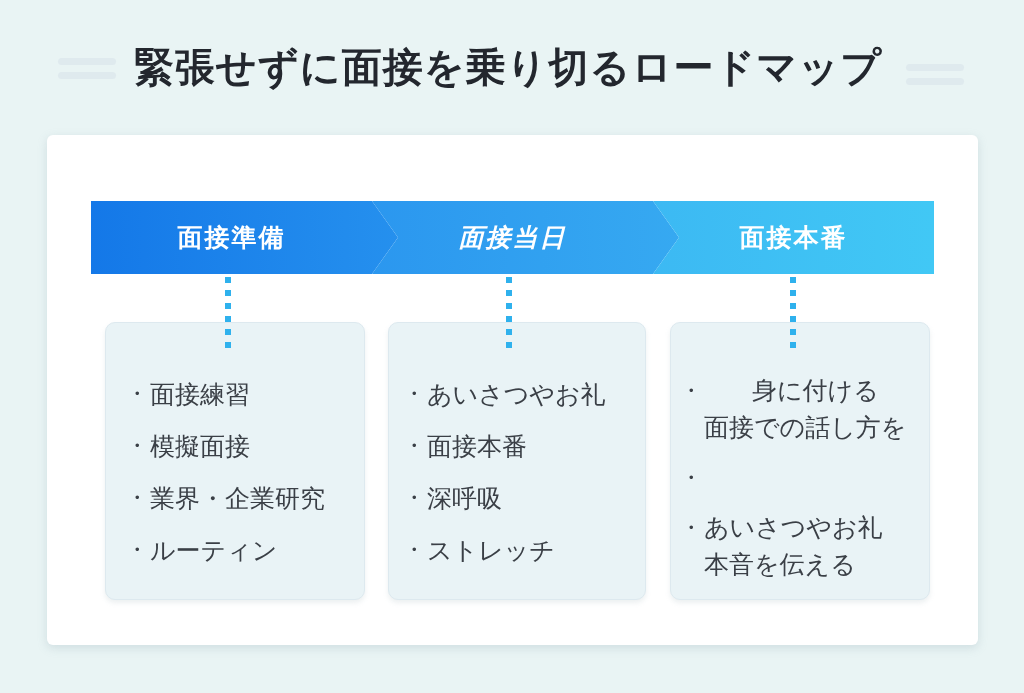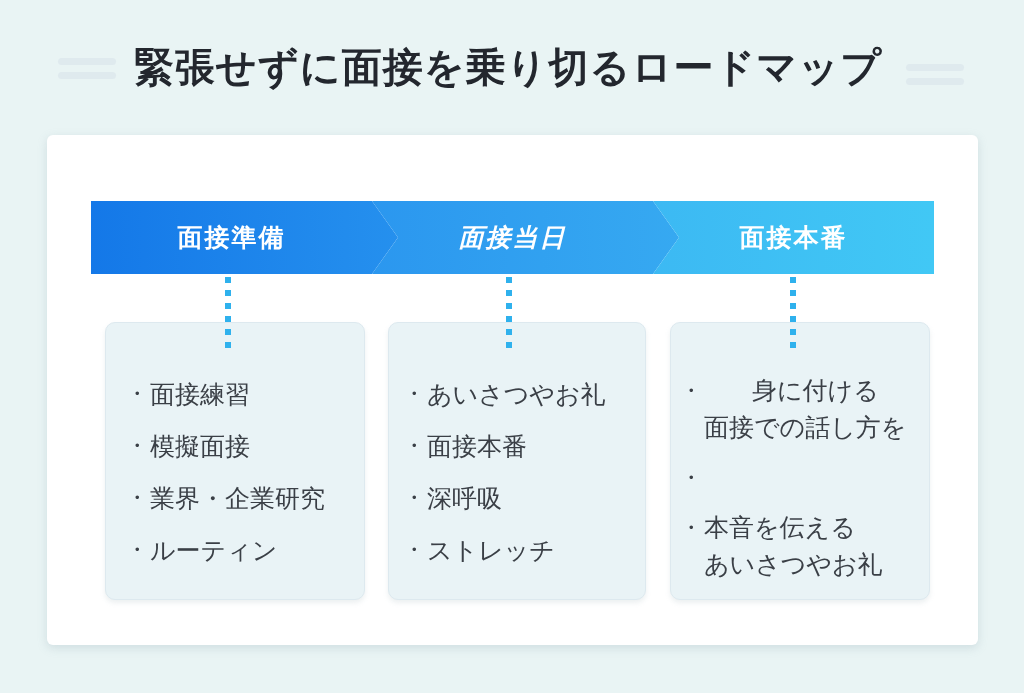--- a/index.html
+++ b/index.html
@@ -232,20 +232,20 @@
           <span class="line indented">身に付ける</span>
           <span class="line">面接での話し方を</span>
         </span>
       </div>
       <div class="item">
         <span class="bullet">・</span>
       </div>
       <div class="item">
         <span class="bullet">・</span>
         <span class="lines">
+          <span class="line">あいさつやお礼</span>
           <span class="line">本音を伝える</span>
-          <span class="line">あいさつやお礼</span>
         </span>
       </div>
     </div>
 
   </div>
 </div>
 
 </body></html>

